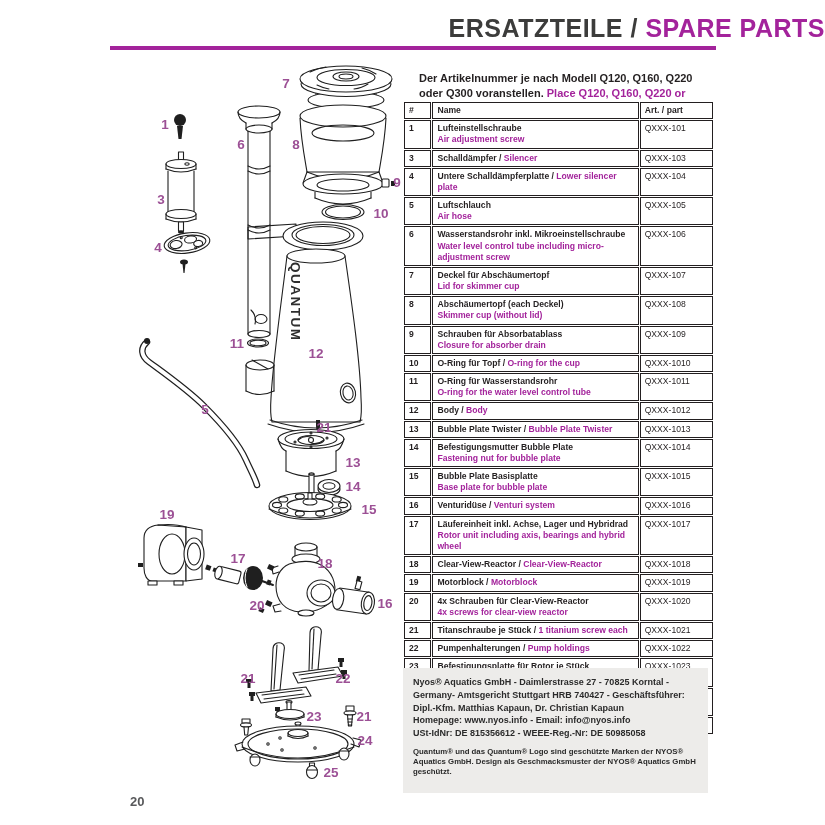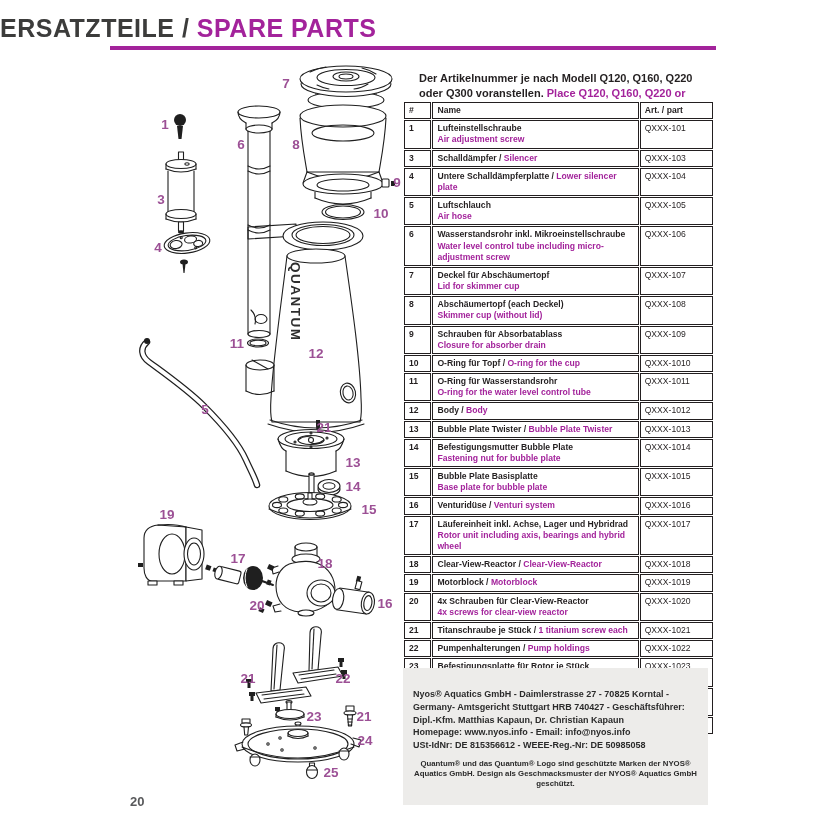--- a/index.html
+++ b/index.html
@@ -1,19 +1,19 @@
 <!DOCTYPE html>
 <html><head>
 <meta charset="utf-8">
 <style>
   html,body{margin:0;padding:0;background:#ffffff;}
   .page{position:relative;width:825px;height:825px;background:#ffffff;overflow:hidden;
         font-family:"Liberation Sans",sans-serif;color:#231F20;}
   
-  .titlebar{position:absolute;left:0;top:14px;width:100%;text-align:left;
+  .titlebar{position:absolute;left:0;top:14px;width:100%;text-align:right;
             font-size:25px;font-weight:600;letter-spacing:.5px;color:#3C3C3B;}
   .titlebar .accent{color:#A3239B;}
   .rule{position:absolute;left:110px;top:46px;width:606px;height:3.5px;background:#A3239B;}
   
   .rightcol{position:absolute;left:403px;top:55px;width:312px;}
   .intro{position:absolute;left:0;top:0;width:280px;font-size:11px;font-weight:600;
          line-height:1.32;color:#231F20;margin:16px;}
   .intro .accent{color:#A3239B;}
   
   table.parts{position:absolute;left:0;top:46px;width:311px;border-collapse:separate;
@@ -22,22 +22,22 @@
               font-size:8.6px;line-height:1.3;padding:2px 4px;}
   th.h-num,td.c-num{width:18px;padding-left:6px;font-weight:600;}
   th.h-name,td.c-name{width:204px;font-weight:600;}
   th.h-part,td.c-part{width:66px;font-weight:400;}
   table.parts th{font-weight:700;text-align:left;}
   .t-de{color:#231F20;}
   .t-en{color:#A3239B;text-align:right;}
   
   .footerblock{position:absolute;left:0;top:613px;width:305px;background:#EDECEA;
                padding:8px 10px 9px 10px;box-sizing:border-box;}
-  .company{margin:12px 0 7px 0;font-size:9px;font-weight:600;line-height:1.42;color:#2B2B2B;}
-  .tm{margin:0 0 7px 0;font-size:7.8px;font-weight:600;line-height:1.3;color:#2B2B2B;text-align:center;}
+  .company{margin:0 0 7px 0;font-size:9px;font-weight:600;line-height:1.42;color:#2B2B2B;}
+  .tm{margin:0 0 7px 0;font-size:7.8px;font-weight:600;line-height:1.3;color:#2B2B2B;}
   .tm.accent{color:#A3239B;margin-bottom:0;}
   
   .pagenum{position:absolute;left:130px;top:794px;font-size:13px;font-weight:600;color:#58595B;}
   
   .diagram{position:absolute;left:110px;top:60px;width:292px;height:757px;}
   .diagram svg{width:100%;height:100%;}
   .dlabel{font-family:"Liberation Sans",sans-serif;font-size:13.5px;font-weight:bold;fill:#9C5095;}
   .lineart{stroke:#1f1f1f;stroke-width:1.1;fill:none;stroke-linecap:round;stroke-linejoin:round;}
   .lineart .f{fill:#ffffff;}
   .lineart .k{fill:#1f1f1f;stroke:none;}

